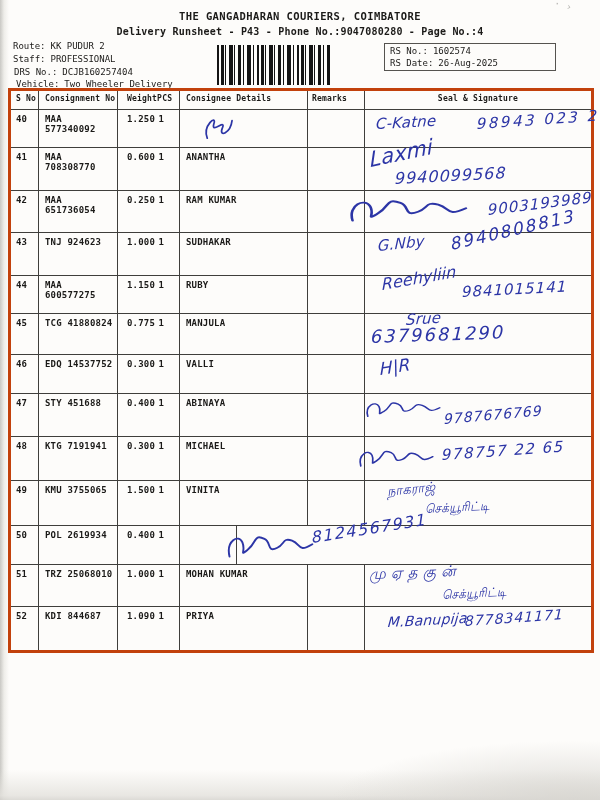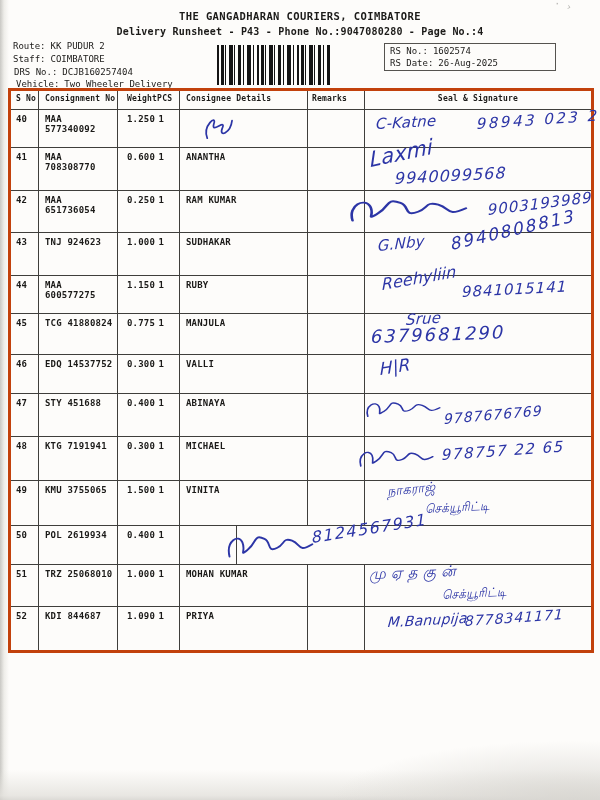--- a/index.html
+++ b/index.html
@@ -112,21 +112,21 @@
 <div class="edge-corner"></div>
 <div class="noise-tr">·›</div>
 
 <div class="title">THE GANGADHARAN COURIERS, COIMBATORE</div>
 <div class="subtitle">Delivery Runsheet - P43 - Phone No.:9047080280 - Page No.:4</div>
 
 <div id="route" class="info">
   <span class="lab">Route:</span><span>KK PUDUR 2</span>
 </div>
 <div id="staff" class="info">
-  <span class="lab">Staff:</span><span>COIMBATORE</span>
+  <span class="lab">Staff:</span><span>PROFESSIONAL</span>
 </div>
 <div id="drs" class="info">
   <span class="lab">DRS No.:</span><span>DCJB160257404</span>
 </div>
 <div id="vehicle" class="info">
   <span class="lab">Vehicle:</span><span>Two Wheeler Delivery</span>
 </div>
 
 <div class="barcode"></div>
 

